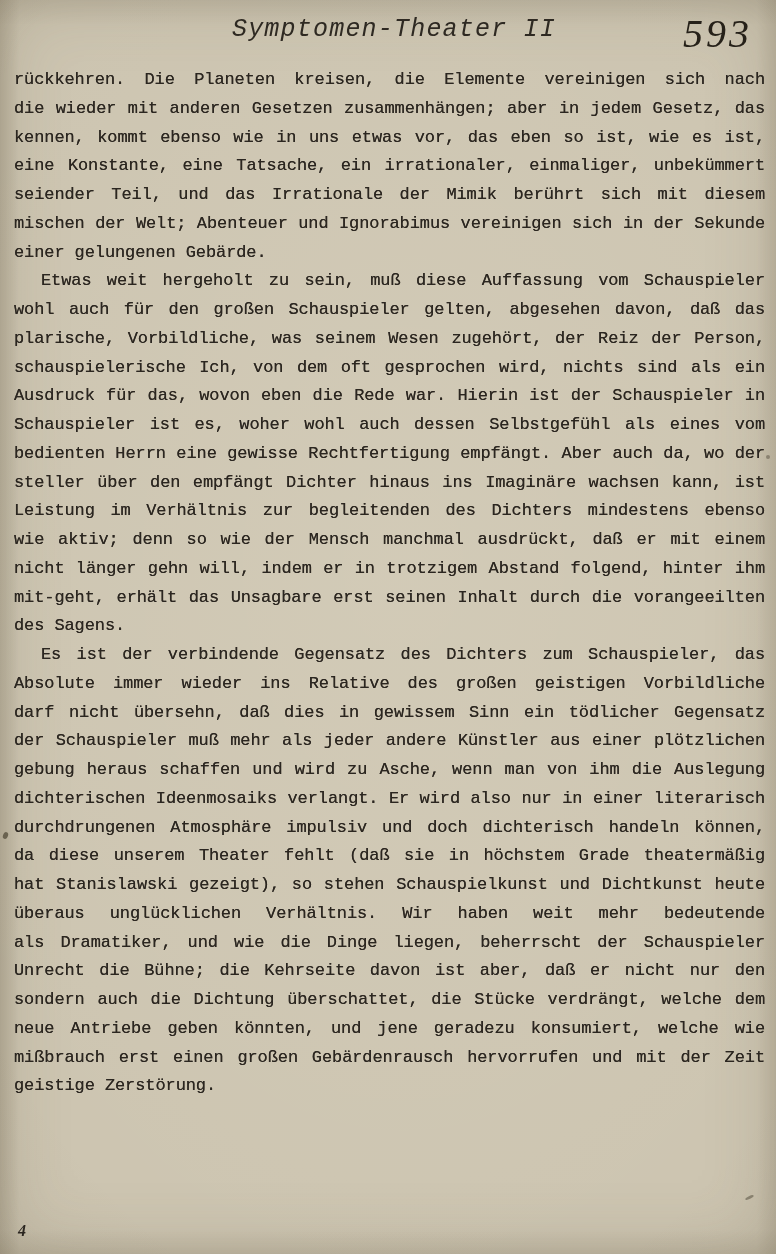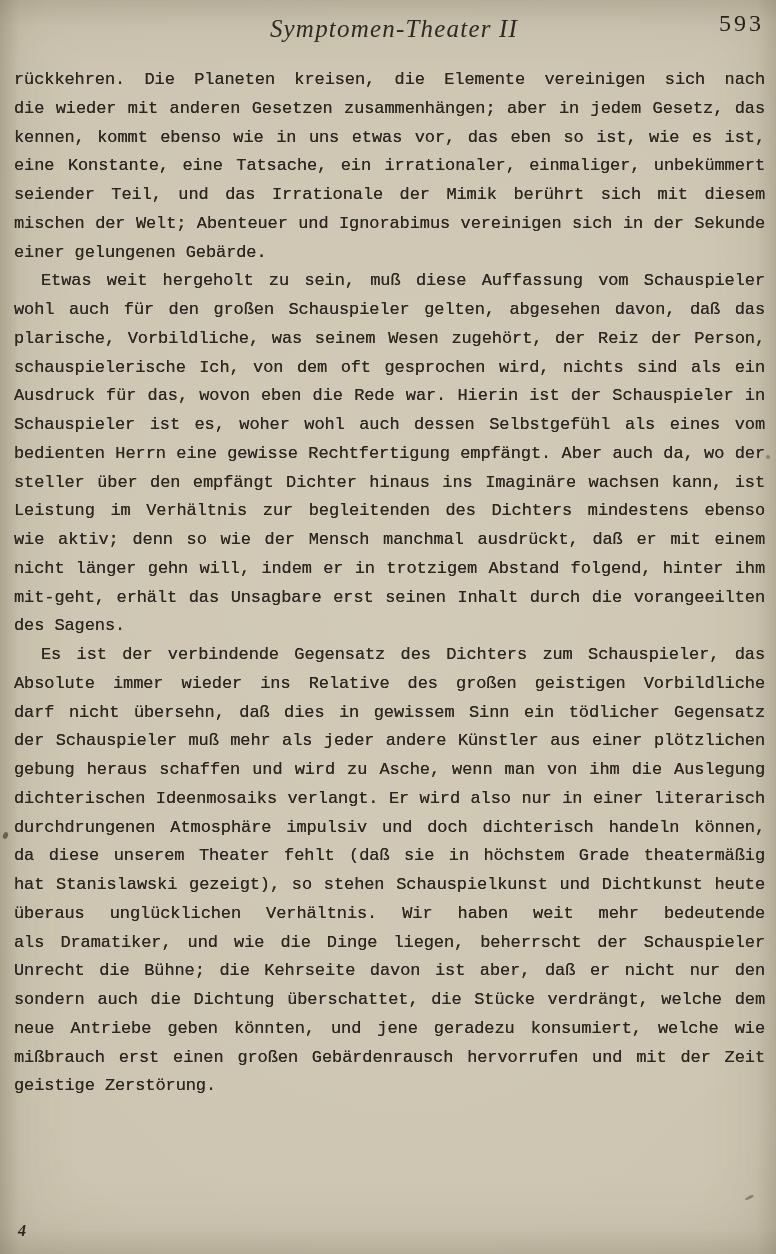--- a/index.html
+++ b/index.html
@@ -35,26 +35,28 @@
   .running-title {
     position: absolute;
     left: 12px;
     right: 0;
     top: 5px;
     text-align: center;
     font-style: italic;
     font-size: 25px;
     letter-spacing: 1.2px;
     color: #2e2922;
+    font-family: Liberation Mono, monospace;
   }
   .page-number {
     position: absolute;
-    right: 12px;
+    right: 24px;
     top: 0px;
-    font-size: 24px;
+    font-style: italic;
+    font-size: 40px;
     letter-spacing: 3px;
     color: #262119;
   }
   .body-text {
     position: absolute;
     top: 66px;
     left: 14px;
     right: 11px;
     font-size: 17px;
     letter-spacing: -0.1px;

